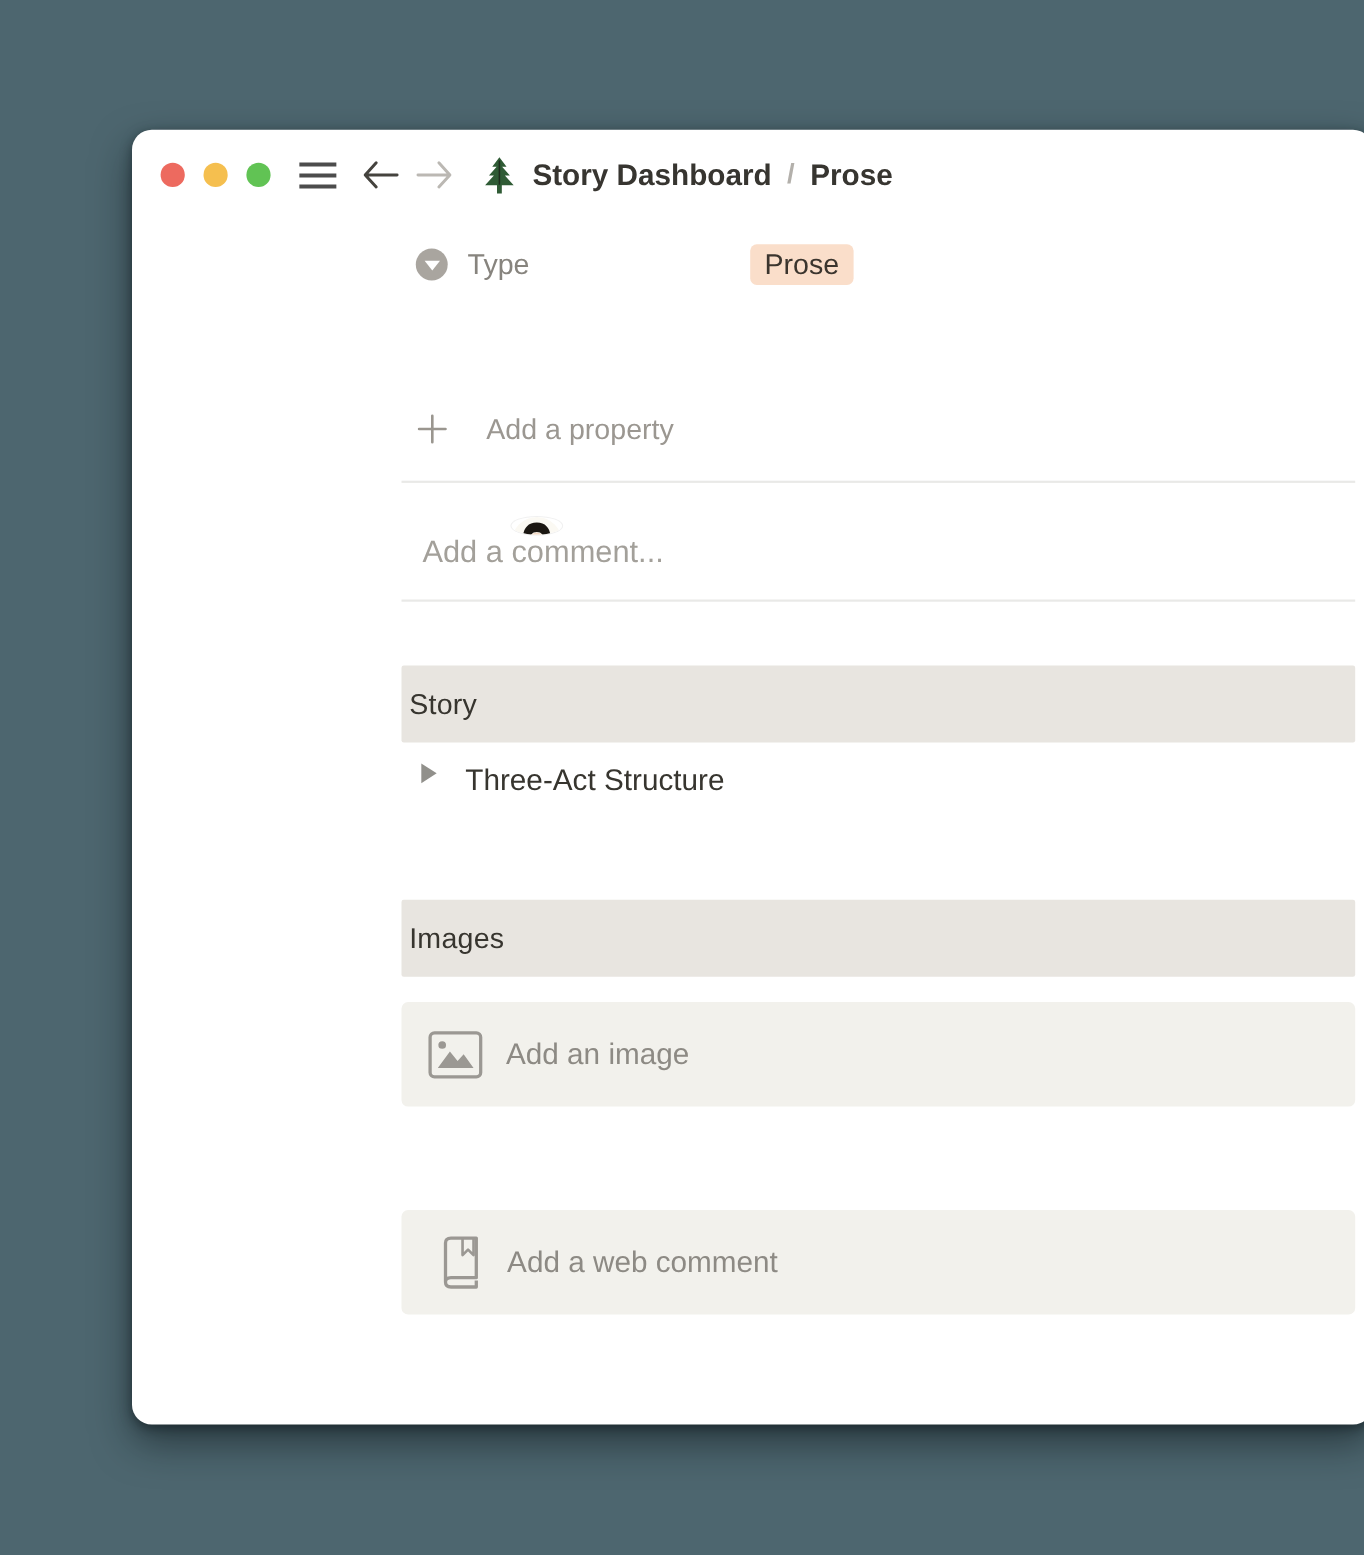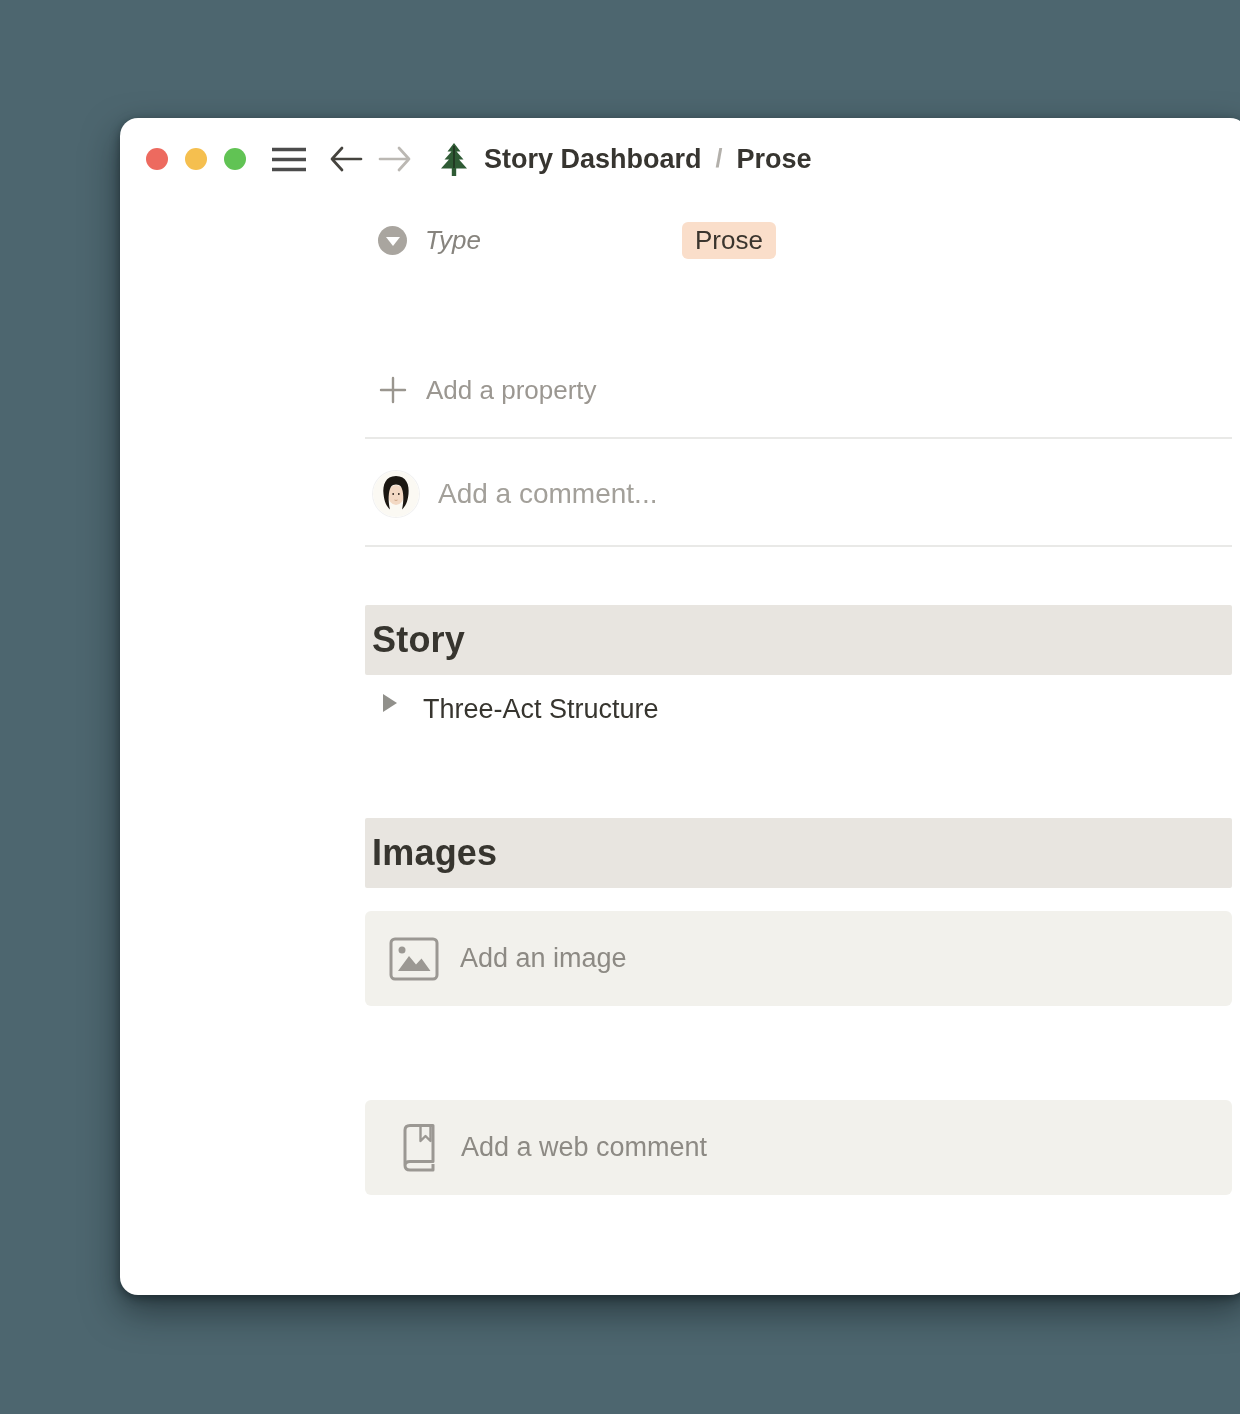--- a/index.html
+++ b/index.html
@@ -33,39 +33,39 @@
   
   .content{position:absolute;left:245px;top:0;width:867px;height:100%;}
   .prop-row{position:absolute;left:0;height:38px;display:flex;align-items:center;}
   .row-type{top:103px;}
   .row-status{top:177px;}
   .sel-icon{
     width:29px;height:29px;border-radius:50%;background:#a9a59f;
     margin-left:13px;display:flex;align-items:center;justify-content:center;
   }
   .sel-tri{width:0;height:0;border-left:7px solid transparent;border-right:7px solid transparent;border-top:9px solid #ffffff;margin-top:2px;}
-  .prop-label{margin-left:18px;width:257px;font-size:26px;color:#87847e;font-style:italic;}
+  .prop-label{margin-left:18px;width:257px;font-size:26px;color:#87847e;}
   .pill{
     font-size:26px;color:#3b352e;padding:3px 13px;border-radius:6px;line-height:31px;
   }
-  .row-addprop{position:absolute;left:0;top:253px;height:38px;display:flex;align-items:center;color:#9b9791;font-size:26px;}
+  .row-addprop{position:absolute;left:0;top:253px;height:38px;display:flex;align-items:center;color:#9b9791;font-size:26px;gap:16px;}
   .plus-wrap{margin-left:13px;width:30px;display:flex;justify-content:center;}
   .addprop-label{margin-left:18px;}
   .divider{position:absolute;left:0;width:867px;height:2px;background:#e9e9e7;}
   .div-1{top:319px;}
   .div-2{top:427px;}
-  .comment-row{position:absolute;left:0;top:352px;height:48px;display:flex;align-items:center;}
+  .comment-row{position:absolute;left:0;top:352px;height:48px;display:flex;align-items:center;flex-direction:column;}
   .avatar{margin-left:8px;width:46px;height:46px;border-radius:50%;overflow:hidden;box-shadow:0 0 0 1px rgba(0,0,0,.06);}
   .comment-ph{margin-left:19px;font-size:28px;color:#a3a09a;}
   
   .band{
     position:absolute;left:0;width:867px;height:70px;background:#e8e5e0;border-radius:2px;
     display:flex;align-items:center;
   }
-  .band-title{font-size:36px;font-weight:700;color:#37352f;margin-left:7px;letter-spacing:.2px;}
+  .band-title{font-size:26px;font-weight:400;color:#37352f;margin-left:7px;letter-spacing:.2px;}
   .band-story{top:487px;}
   .band-images{top:700px;}
   .band-resources{top:902px;}
   .toggle-row{position:absolute;left:0;top:576px;height:38px;display:flex;align-items:flex-start;}
   .toggle-tri{margin-left:18px;width:0;height:0;border-top:9px solid transparent;border-bottom:9px solid transparent;border-left:14px solid #91908b;}
   .toggle-label{margin-left:26px;font-size:27px;color:#37352f;}
   .ph-block{
     position:absolute;left:0;width:867px;height:95px;background:#f2f1ec;border-radius:6px;
     display:flex;align-items:center;cursor:pointer;
   }

